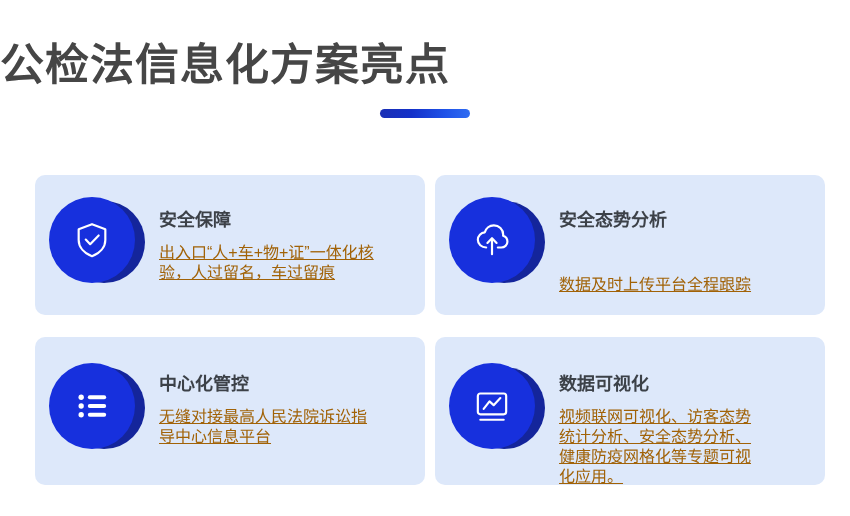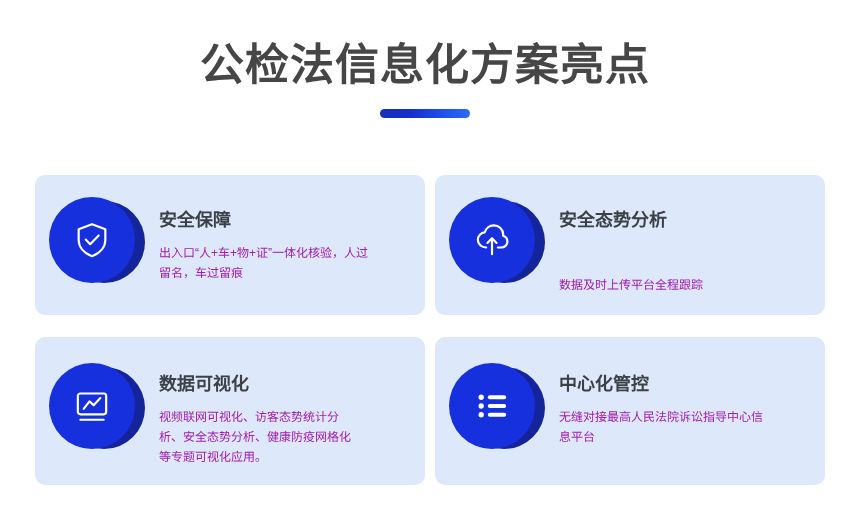--- a/index.html
+++ b/index.html
@@ -21,21 +21,20 @@
     position: relative;
     width: 850px;
     height: 516px;
     background: #ffffff;
   }
 
   
   .header {
     width: 100%;
     padding-top: 38px;
-    text-align: center;
   }
 
   .page-title {
     font-size: 44px;
     line-height: 54px;
     font-weight: bold;
     color: #464646;
     letter-spacing: 1px;
     white-space: nowrap;
   }
@@ -121,24 +120,25 @@
   .card-title {
     font-size: 18px;
     line-height: 22px;
     font-weight: bold;
     color: #3c4148;
     margin-bottom: 12px;
     white-space: nowrap;
   }
 
   .card-desc {
-    font-size: 12px;
+    font-size: 16px;
     line-height: 20px;
-    color: #a21caf;
+    color: #a16207;
     max-width: 215px;
+    text-decoration: underline;
   }
   .card.wide-desc .card-desc { max-width: 200px; }
   .card.nowrap-desc .card-desc { max-width: none; white-space: nowrap; margin-top: 44px; }
 </style>
 </head>
 <body>
 
 <div class="page">
 
   <div class="header">
@@ -171,37 +171,20 @@
           <svg viewBox="0 0 48 48" fill="none" stroke="#ffffff" stroke-width="2.6" stroke-linecap="round" stroke-linejoin="round">
             <path d="M17 33 C11.5 33 7 29 7 23.8 C7 19 10.8 15.2 15.4 14.8 C16.7 9.9 21 6.5 26.2 6.5 C32.4 6.5 37.4 11.4 37.4 17.4 C37.4 17.9 37.4 18.4 37.3 18.9 C40.4 19.9 42.5 22.7 42.5 26 C42.5 30 39.1 33 35.1 33 L31 33"></path>
             <path d="M24 41 V22.5"></path>
             <path d="M18.5 27.5 L24 21.8 L29.5 27.5"></path>
           </svg>
         </div>
       </div>
       <div class="card-text">
         <div class="card-title">安全态势分析</div>
         <div class="card-desc">数据及时上传平台全程跟踪</div>
-      </div>
-    </div>
-
-    <div class="card tall wide-desc">
-      <div class="icon-wrap">
-        <div class="icon-shadow"></div>
-        <div class="icon-circle">
-          <svg viewBox="0 0 48 48" fill="none" stroke="#ffffff" stroke-width="2.6" stroke-linecap="round" stroke-linejoin="round">
-            <rect x="7" y="9" width="34" height="25" rx="3"></rect>
-            <path d="M14 27.5 L21 18.5 L26 23 L34 14.5"></path>
-            <path d="M10 40.5 H38"></path>
-          </svg>
-        </div>
-      </div>
-      <div class="card-text">
-        <div class="card-title">数据可视化</div>
-        <div class="card-desc">视频联网可视化、访客态势统计分析、安全态势分析、健康防疫网格化等专题可视化应用。</div>
       </div>
     </div>
 
     <div class="card tall">
       <div class="icon-wrap">
         <div class="icon-shadow"></div>
         <div class="icon-circle">
           <svg viewBox="0 0 48 48">
             <circle cx="11" cy="13.5" r="3.2" fill="#ffffff"></circle>
             <circle cx="11" cy="24" r="3.2" fill="#ffffff"></circle>
@@ -211,14 +194,31 @@
             <rect x="19" y="32.2" width="22" height="4.6" rx="2.3" fill="#ffffff"></rect>
           </svg>
         </div>
       </div>
       <div class="card-text">
         <div class="card-title">中心化管控</div>
         <div class="card-desc">无缝对接最高人民法院诉讼指导中心信息平台</div>
       </div>
     </div>
 
+    <div class="card tall wide-desc">
+      <div class="icon-wrap">
+        <div class="icon-shadow"></div>
+        <div class="icon-circle">
+          <svg viewBox="0 0 48 48" fill="none" stroke="#ffffff" stroke-width="2.6" stroke-linecap="round" stroke-linejoin="round">
+            <rect x="7" y="9" width="34" height="25" rx="3"></rect>
+            <path d="M14 27.5 L21 18.5 L26 23 L34 14.5"></path>
+            <path d="M10 40.5 H38"></path>
+          </svg>
+        </div>
+      </div>
+      <div class="card-text">
+        <div class="card-title">数据可视化</div>
+        <div class="card-desc">视频联网可视化、访客态势统计分析、安全态势分析、健康防疫网格化等专题可视化应用。</div>
+      </div>
+    </div>
+
   </div>
 </div>
 
 </body></html>

